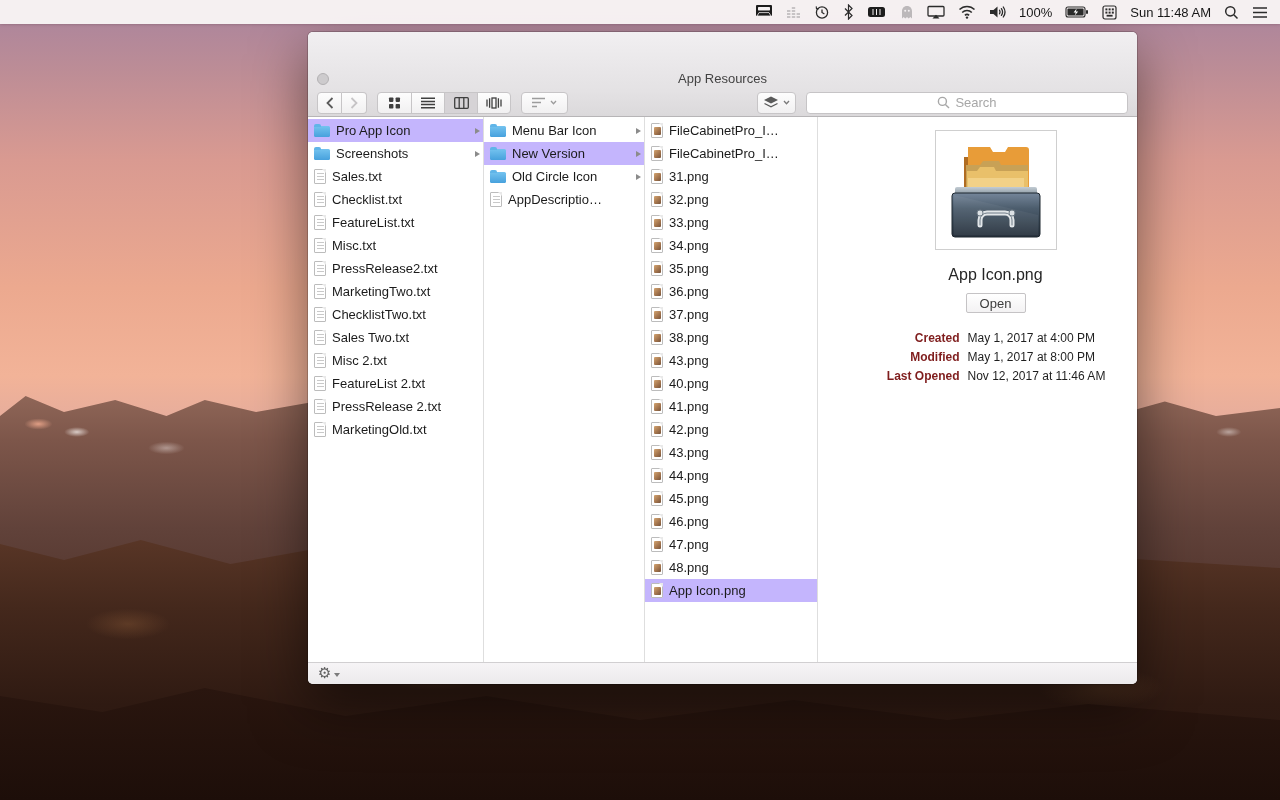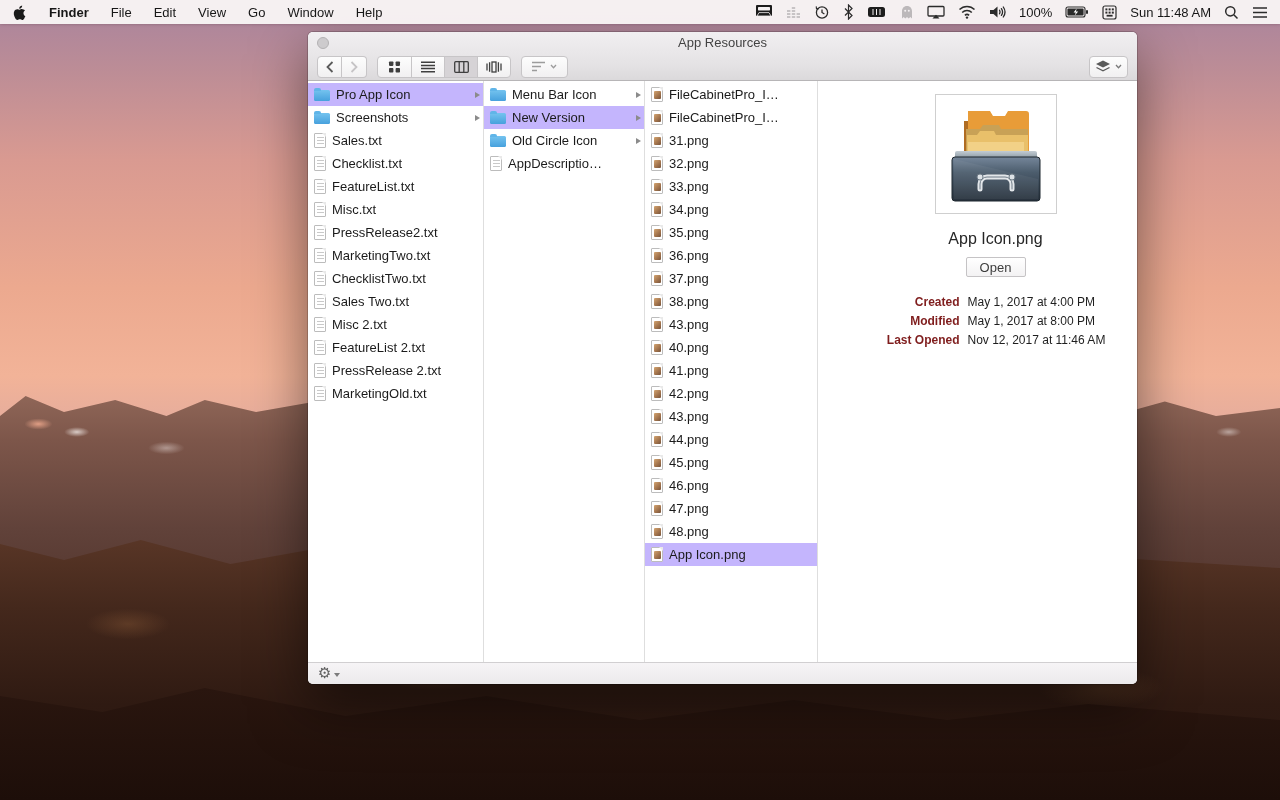--- a/index.html
+++ b/index.html
@@ -46,21 +46,21 @@
   
   .window { position:absolute; left:308px; top:32px; width:829px; height:652px;
     border-radius:5px; overflow:hidden; background:#fff;
     box-shadow:0 22px 55px rgba(0,0,0,.5), 0 0 0 1px rgba(0,0,0,.18); z-index:10;
     display:flex; flex-direction:column; }
   .chrome { background:linear-gradient(180deg,#f1eff1 0%,#e4e2e4 70%,#dbd9db 100%);
     border-bottom:1px solid #b7b5b7; flex:0 0 48px; position:relative; }
   .titlebar { height:21px; position:relative; }
   .traffic { position:absolute; left:9px; top:5px; width:12px; height:12px; border-radius:50%;
     background:#cdcbcd; border:1px solid #b3b1b3; }
-  .title { text-align:center; font-size:13px; line-height:21px; color:#434343; font-weight:500; }
+  .title { text-align:center; font-size:13px; line-height:21px; color:#434343; font-weight:500;margin-top:36px; }
   .toolbar { height:27px; display:flex; align-items:center; padding:0 9px; gap:10px; }
   .tbtn, .seg { display:flex; align-items:center; justify-content:center; }
   .nav-group { display:flex; }
   .nav-group .tbtn { width:25px; height:22px; background:linear-gradient(180deg,#fdfdfd,#f1f0f1);
     border:1px solid #c7c5c7; }
   .nav-group .tbtn:first-child { border-radius:4px 0 0 4px; }
   .nav-group .tbtn:last-child { border-radius:0 4px 4px 0; border-left:none; }
   .view-group { display:flex; border:1px solid #c7c5c7; border-radius:4px; overflow:hidden;
     background:linear-gradient(180deg,#fdfdfd,#f1f0f1); height:22px; }
   .seg { width:33px; height:100%; border-left:1px solid #c7c5c7; }
@@ -128,34 +128,20 @@
 </head>
 <body>
 
 <div class="desktop">
   <div class="wp-mountains"></div>
   <div class="wp-rocks"></div>
   <div class="wp-rocks2"></div>
 </div>
 
 <div class="menubar">
-  <div class="mb-left">
-    <span style="display:flex;">
-      <svg width="15" height="17" viewBox="0 0 16 17">
-          <path fill="#1a1a1a" d="M10.8 1c.1.9-.3 1.8-.8 2.4-.6.7-1.5 1.2-2.3 1.1-.1-.8.3-1.7.8-2.3.6-.6 1.5-1.1 2.3-1.2zM13.7 6.2c-.9-1.1-2.1-1.3-2.8-1.3-1.2-.1-2.2.7-2.8.7-.6 0-1.5-.7-2.5-.7-1.3 0-2.5.8-3.1 2-1.3 2.3-.3 5.7 1 7.6.6.9 1.4 1.9 2.4 1.9 1 0 1.3-.6 2.5-.6 1.2 0 1.5.6 2.5.6 1 0 1.7-.9 2.3-1.9.7-1.1 1-2.1 1-2.2-.1 0-2-.8-2-3 0-1.9 1.5-2.8 1.6-2.9z"></path>
-        </svg>
-    </span>
-    <span class="mb-item bold">Finder</span>
-    <span class="mb-item">File</span>
-    <span class="mb-item">Edit</span>
-    <span class="mb-item">View</span>
-    <span class="mb-item">Go</span>
-    <span class="mb-item">Window</span>
-    <span class="mb-item">Help</span>
-  </div>
   <div class="mb-right">
     <span>
       <svg width="18" height="16" viewBox="0 0 18 16">
           <rect x="1" y="1" width="16" height="11" rx="1" fill="#1c1c1c"></rect>
           <rect x="3" y="3" width="12" height="3.4" rx="0.6" fill="#f4f0f1"></rect>
           <path d="M2 12 L4 8.6 h10 L16 12 z" fill="#1c1c1c" stroke="#f4f0f1" stroke-width="0.8"></path>
         </svg>
     </span>
     <span>
       <svg width="15" height="14" viewBox="0 0 15 14">
@@ -328,20 +314,27 @@
           </svg>
       </div>
       <div class="one-btn layers-btn">
         <svg width="16" height="13" viewBox="0 0 16 13">
             <path d="M8 0.5 L15 4 L8 7.5 L1 4 z" fill="#5a5a5a"></path>
             <path d="M1.5 7.5 L8 10.8 L14.5 7.5" fill="none" stroke="#5a5a5a" stroke-width="1.4"></path>
           </svg>
         <svg width="7" height="5" viewBox="0 0 7 5" fill="none" stroke="#7a7a7a" stroke-width="1.3">
             <path d="M1 1 L3.5 3.8 L6 1"></path>
           </svg>
+      </div>
+      <div class="searchfield">
+        <svg width="13" height="13" viewBox="0 0 13 13" fill="none" stroke="#a7a7a7" stroke-width="1.4">
+            <circle cx="5.4" cy="5.4" r="4"></circle>
+            <line x1="8.4" y1="8.4" x2="12" y2="12"></line>
+          </svg>
+        <span class="ph">Search</span>
       </div>
     </div>
   </div>
 
   <div class="content">
     <div class="col col1">
 
         <div class="row t-folder selected has-arrow">
           <span class="ic ic-folder"></span>
 

